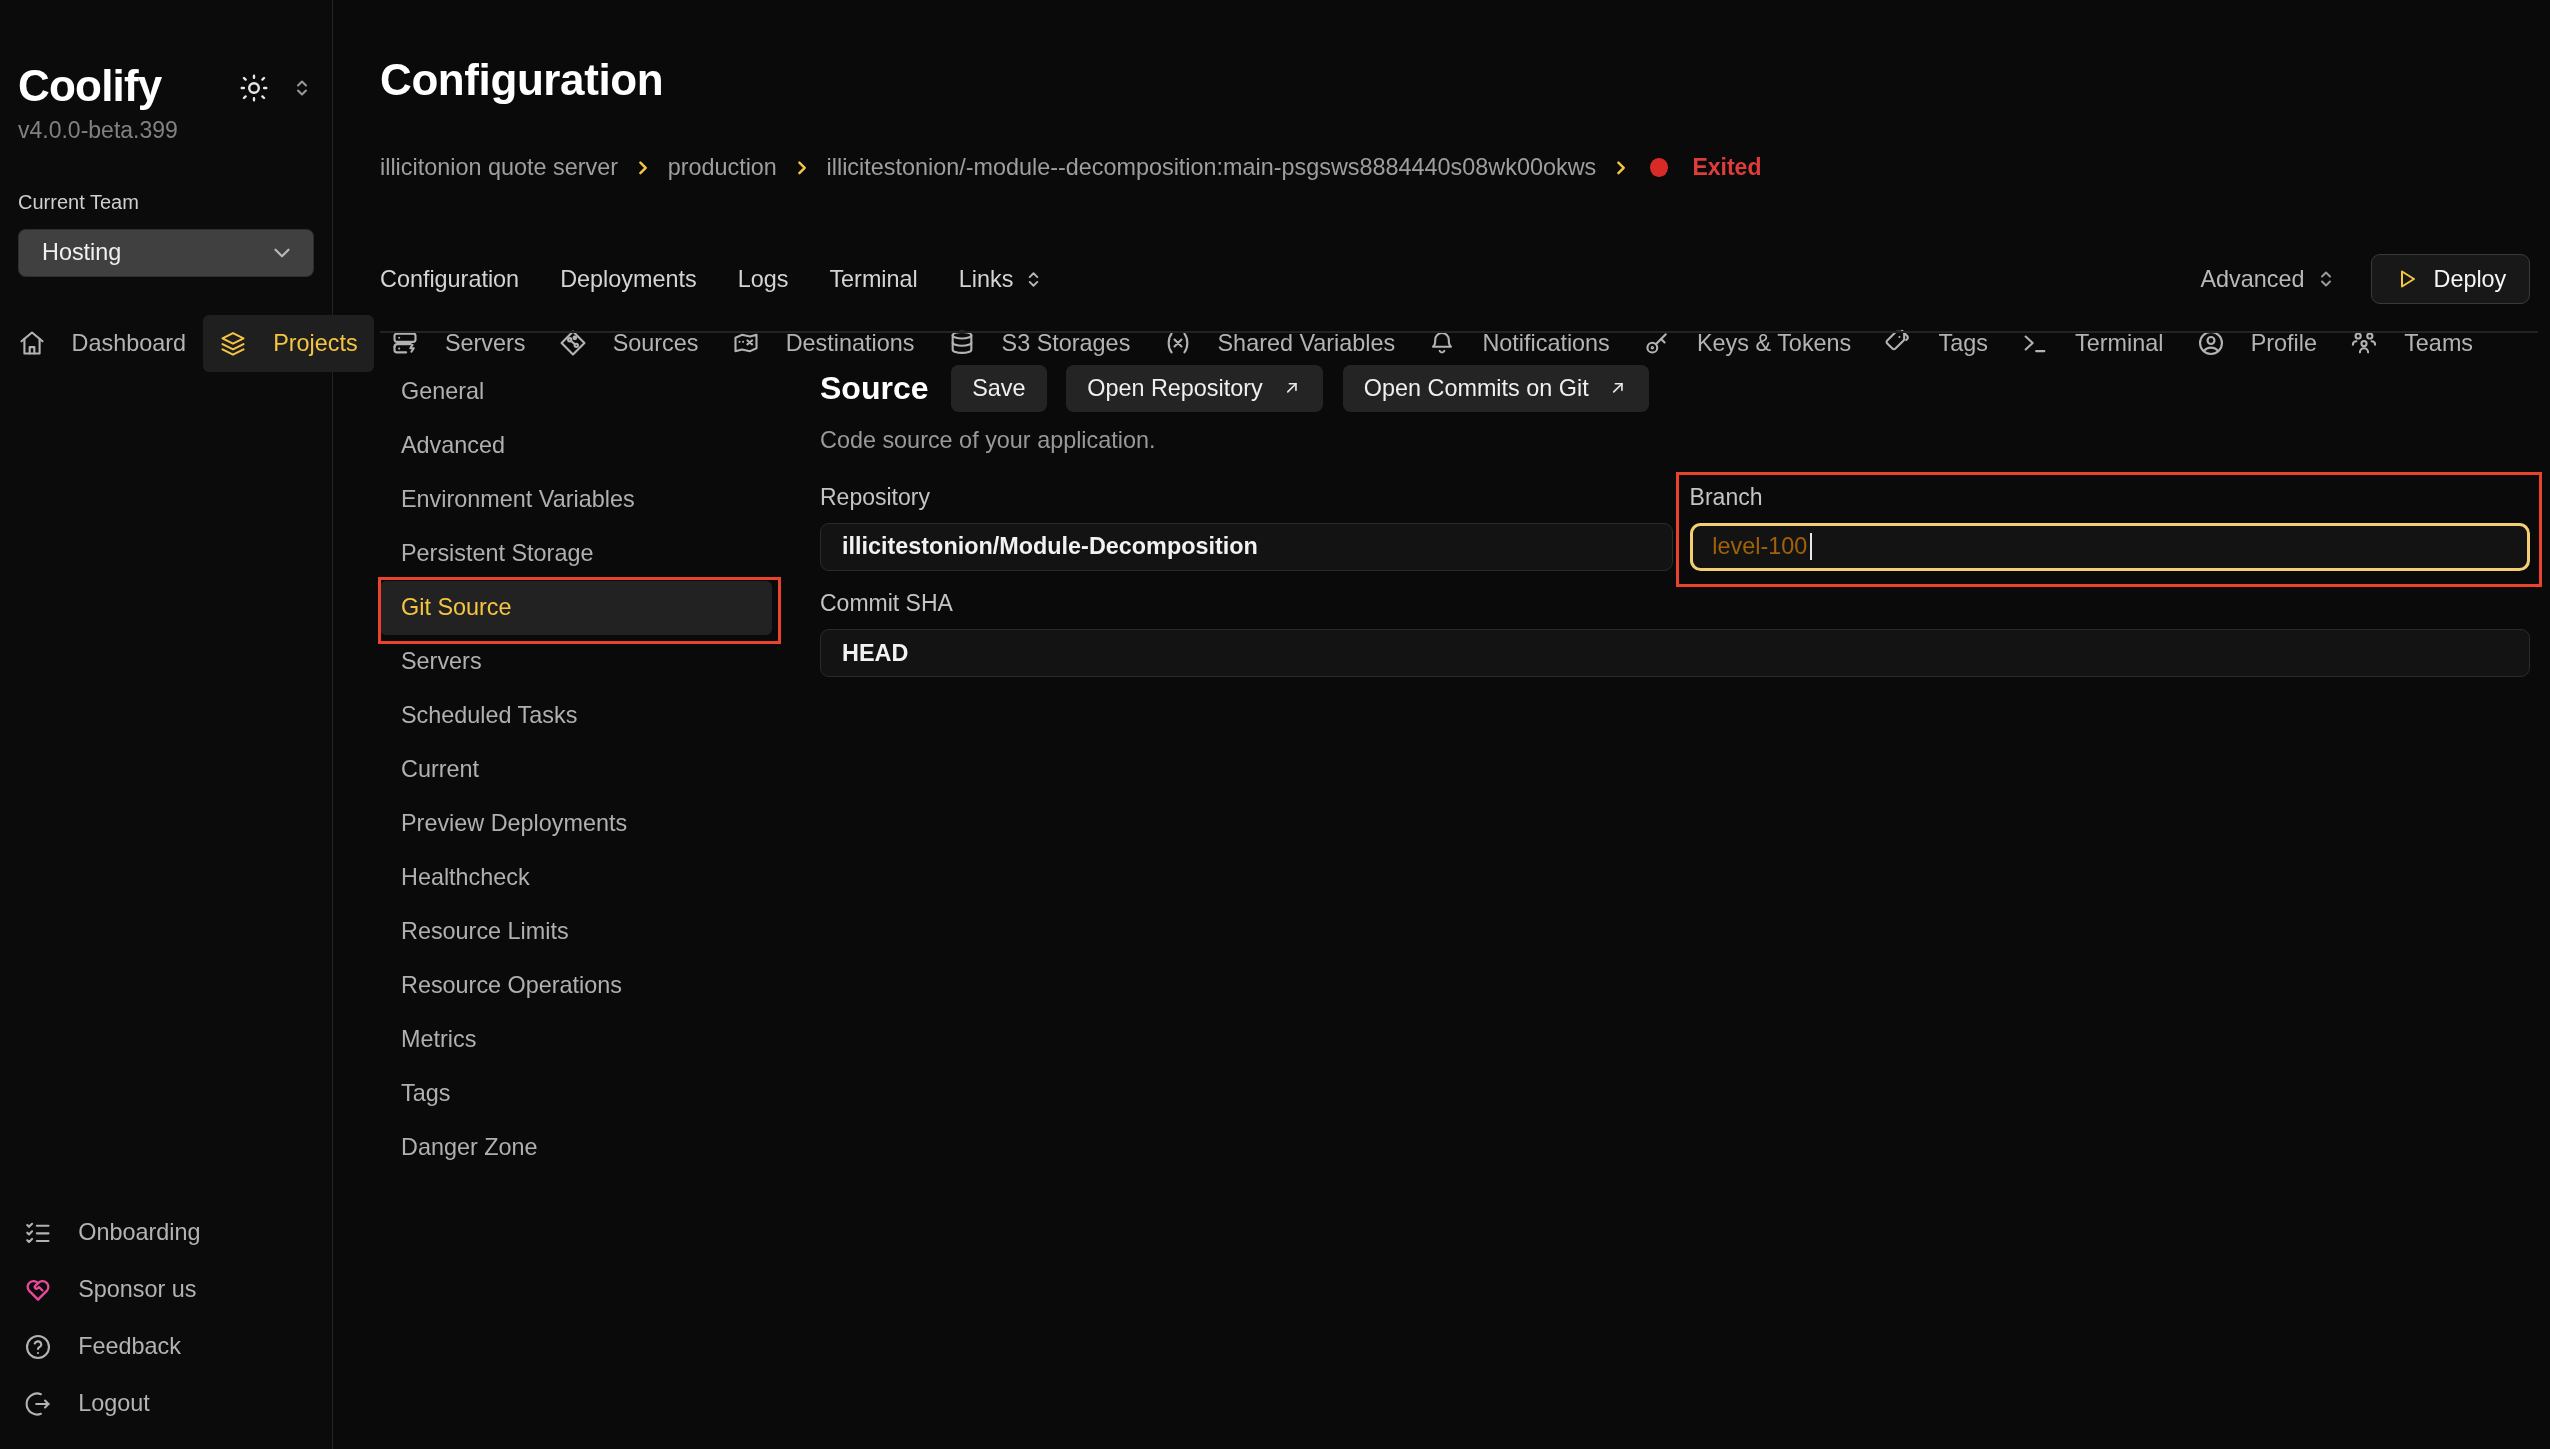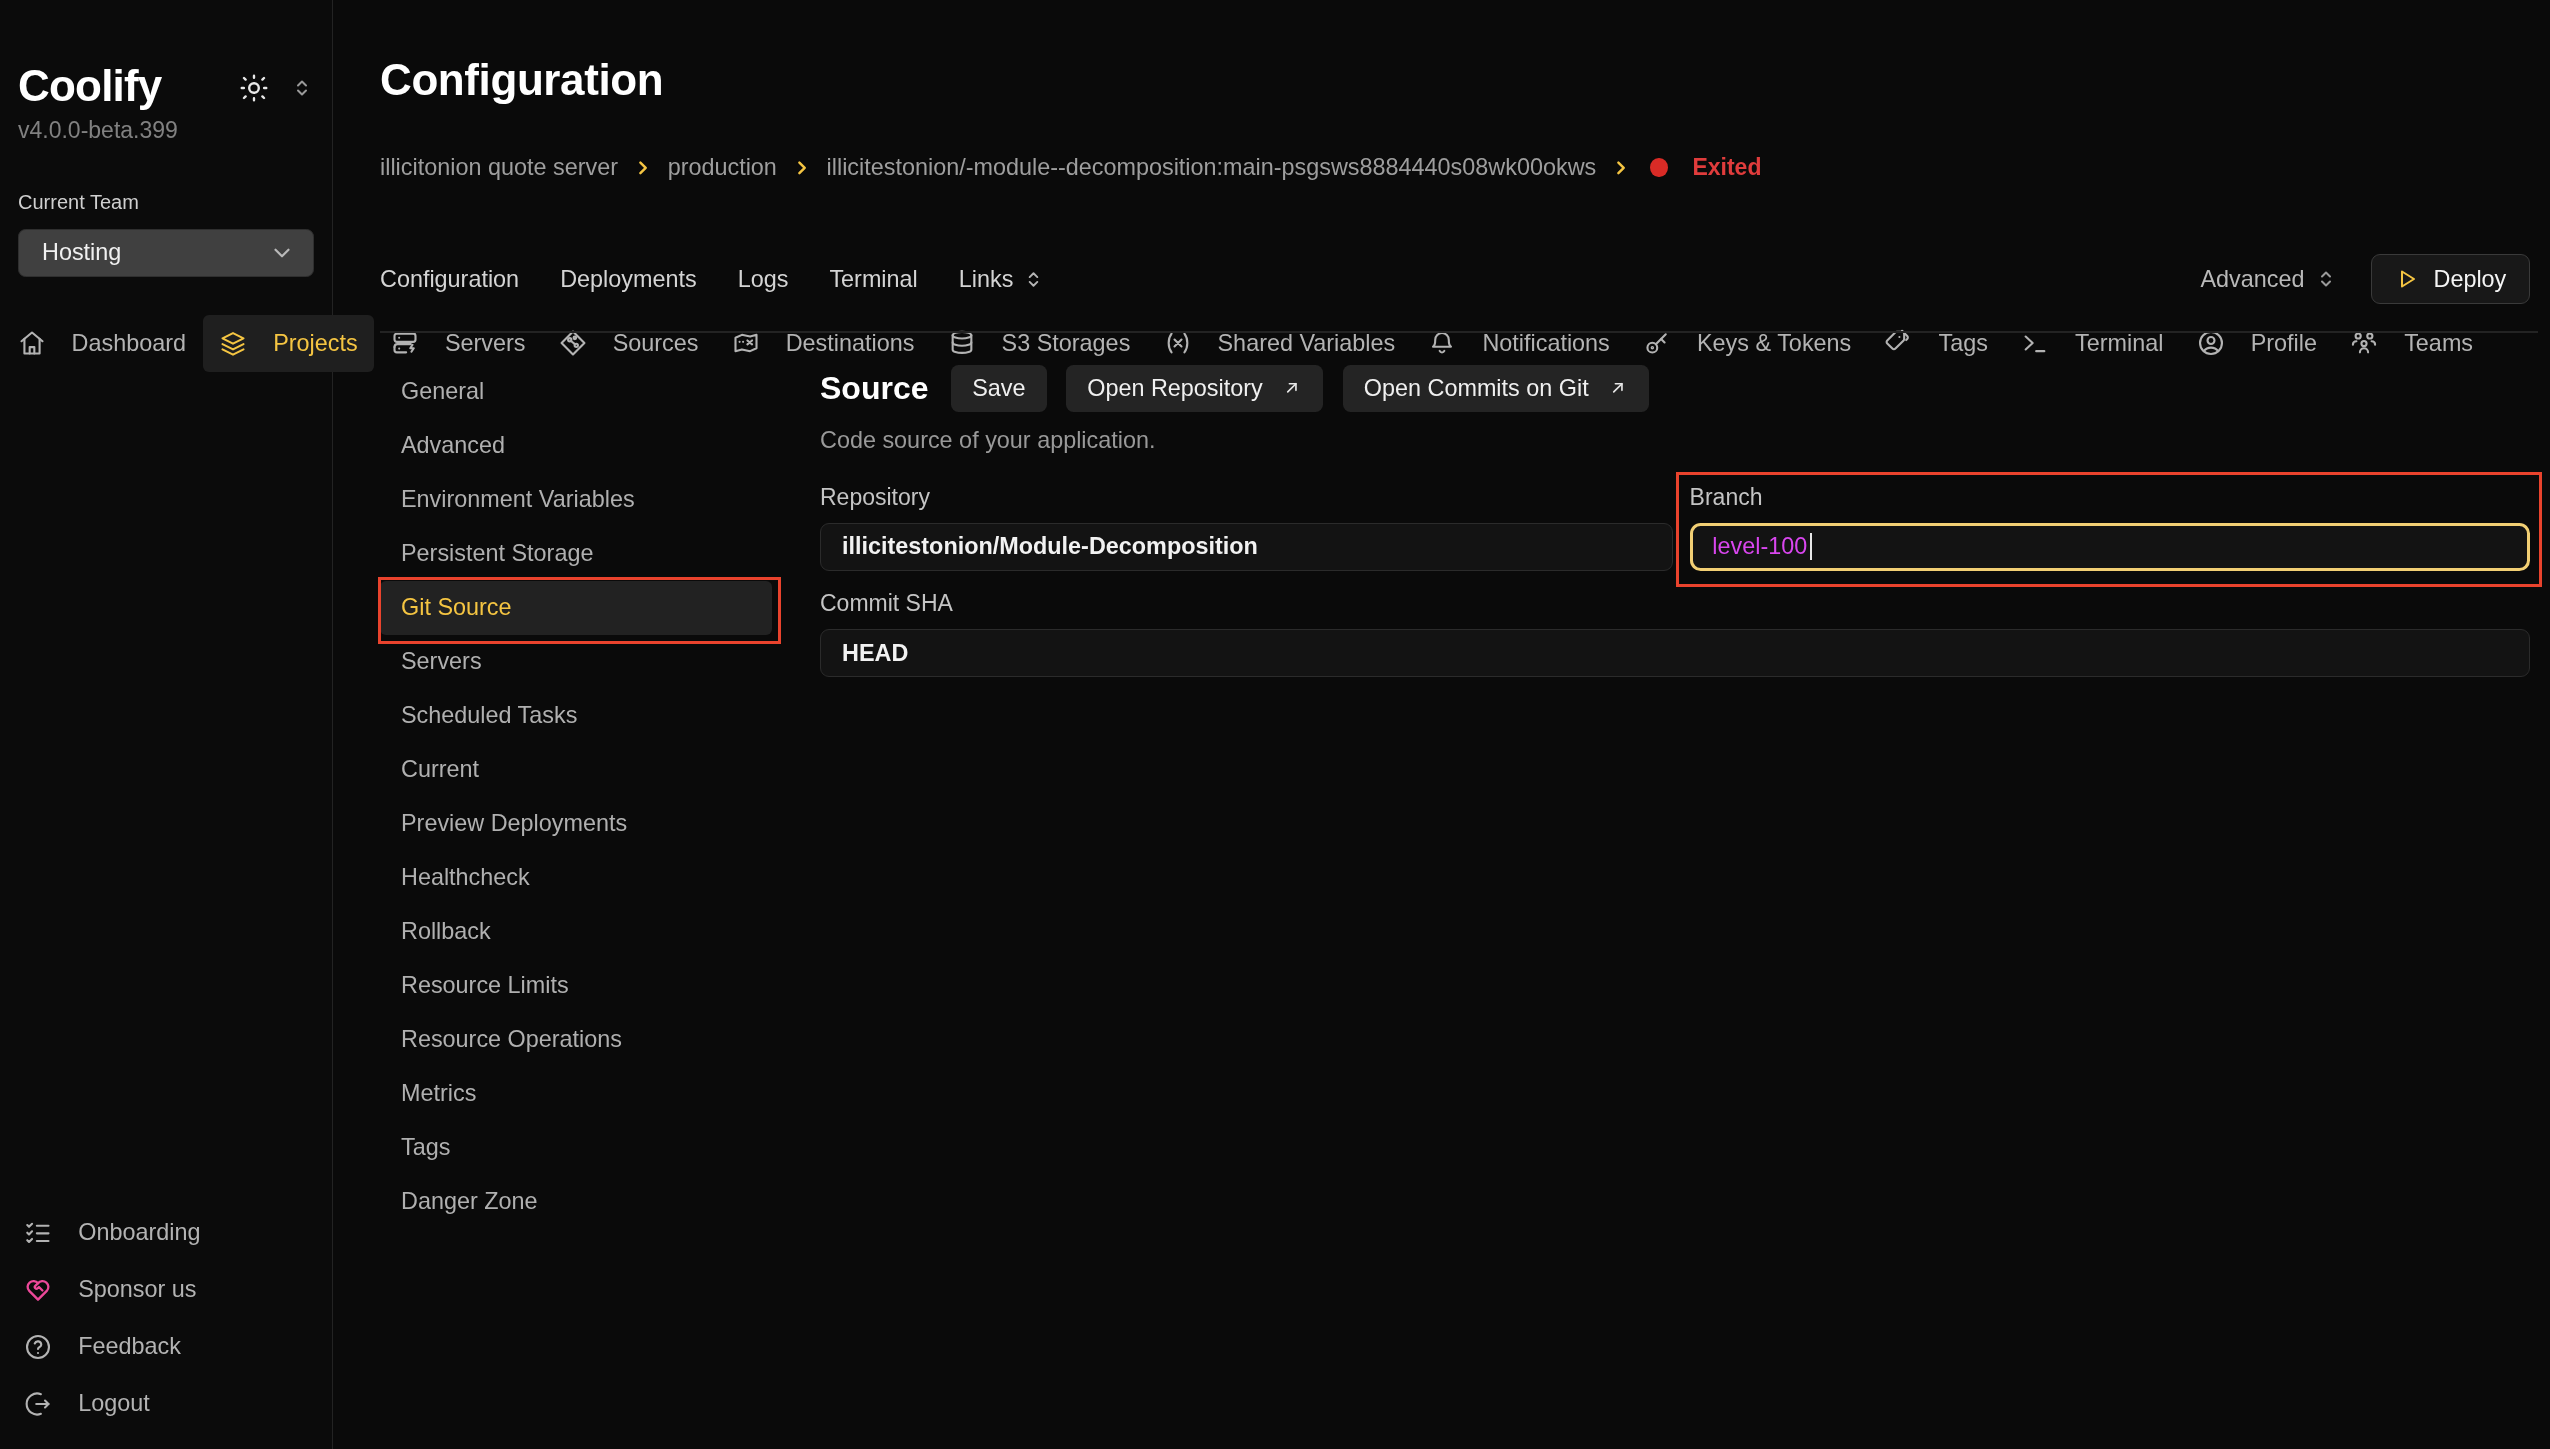--- a/index.html
+++ b/index.html
@@ -97,21 +97,21 @@
   .text-input {
     width:100%; height:48px; background:#131313; border:1.5px solid #2b2b2b; border-radius:9px;
     padding:0 21px; font-size:23.4px; color:#f2f2f2; outline:none;
     font-family:"Liberation Sans", sans-serif;
     font-weight:bold;
   }
   .branch-group { position:relative; }
   .red-box-branch { position:absolute; inset:-11.3px -12px -16.6px -13.6px; border:3.8px solid #e9432d; pointer-events:none; }
   .input-focused {
     width:100%; height:48px; background:#131313; border:3px solid #f2cf74; border-radius:10.6px;
-    padding:0 19.7px; font-size:23.4px; color:#d946ef; display:flex; align-items:center; cursor:text;
+    padding:0 19.7px; font-size:23.4px; color:#a16207; display:flex; align-items:center; cursor:text;
   }
   .caret { display:inline-block; width:2.3px; height:27px; background:#e8e8e8; margin-left:2.3px; }
   .commit-group { margin-top:19.7px; }
 </style>
 </head>
 <body>
 
 <div class="app">
 
   <aside class="sidebar">
@@ -428,23 +428,20 @@
             <span>Scheduled Tasks</span>
           </div>
         <div class="subnav-item">
             <span>Current</span>
           </div>
         <div class="subnav-item">
             <span>Preview Deployments</span>
           </div>
         <div class="subnav-item">
             <span>Healthcheck</span>
-          </div>
-        <div class="subnav-item">
-            <span>Rollback</span>
           </div>
         <div class="subnav-item">
             <span>Resource Limits</span>
           </div>
         <div class="subnav-item">
             <span>Resource Operations</span>
           </div>
         <div class="subnav-item">
             <span>Metrics</span>
           </div>

